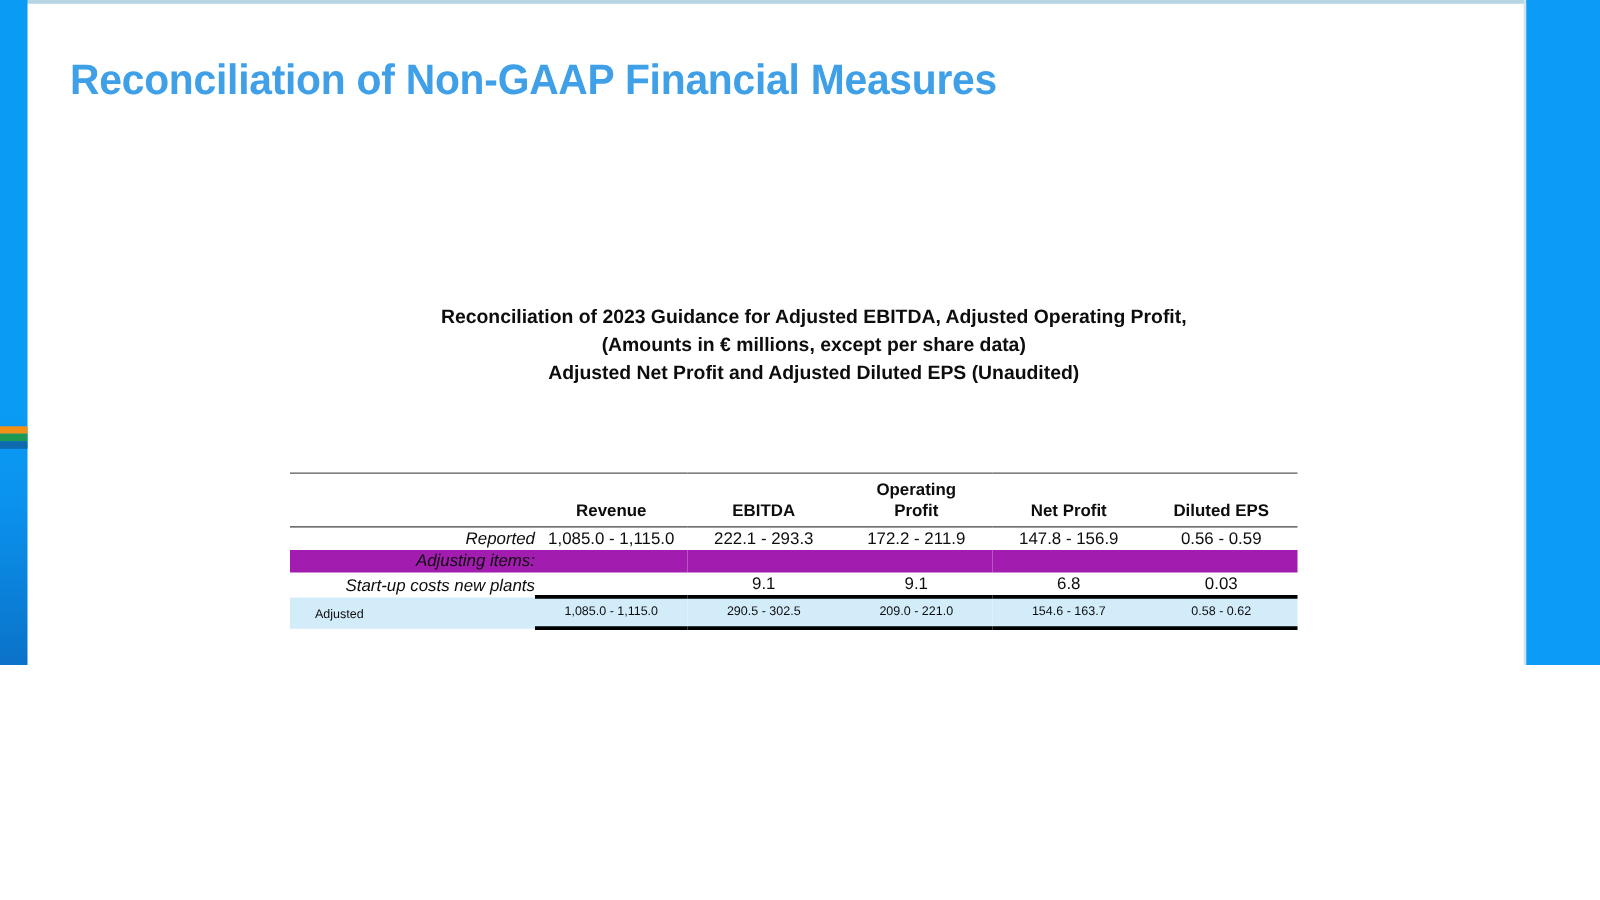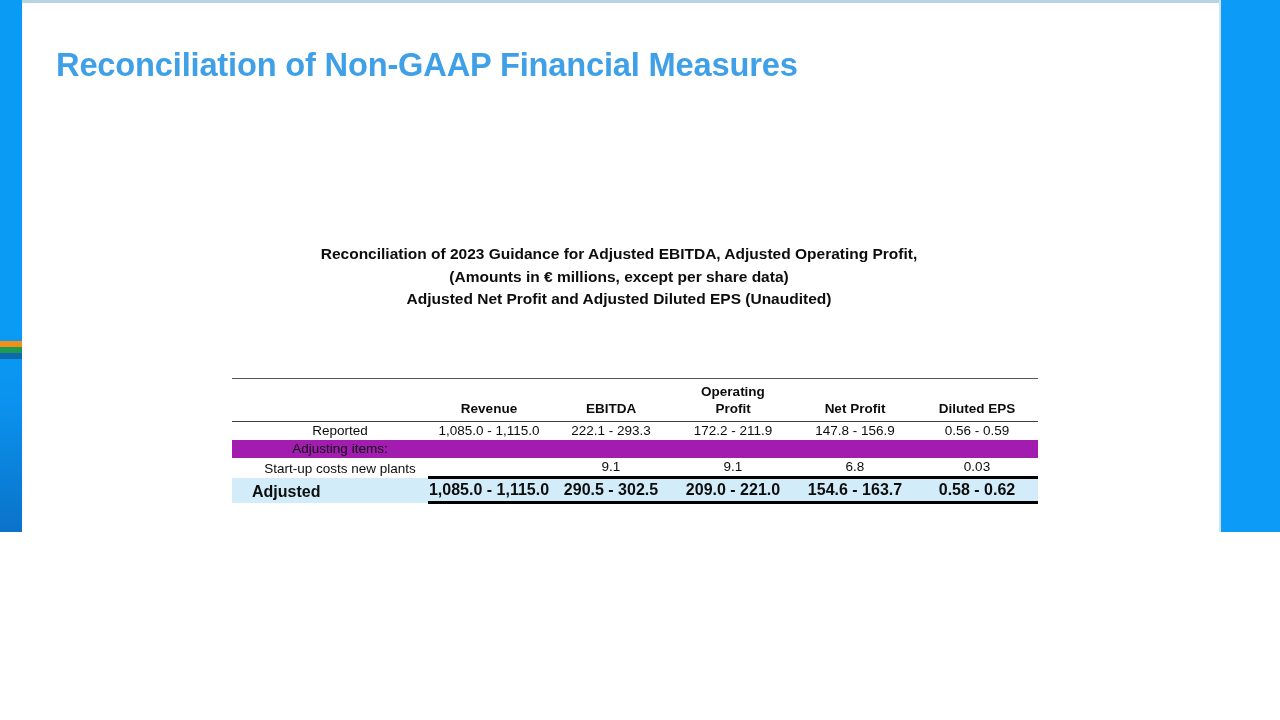--- a/index.html
+++ b/index.html
@@ -120,21 +120,21 @@
     color: #3fa0e8;
     letter-spacing: -0.2px;
     transform: scaleX(0.96);
     transform-origin: left center;
     white-space: nowrap;
   }
 
   
   #table-caption {
     position: absolute;
-    left: 216px;
+    left: 248px;
     top: 243px;
     width: 806px;
     text-align: center;
     color: #0d0d0d;
     font-size: 15.5px;
     font-weight: bold;
     line-height: 22.5px;
   }
   #table-caption div { white-space: nowrap; }
 
@@ -180,32 +180,33 @@
     height: 0;
     padding: 0;
   }
 
   tr.data td {
     height: 18px;
     line-height: 18px;
     text-align: center;
   }
   tr.data td.lbl {
-    text-align: center;
+    text-align: right;
     padding-left: 20px;
+    font-style: italic;
   }
   tr.band td { background: #a21caf; }
 
   tr.total td {
     height: 22px;
     line-height: 22px;
     text-align: center;
-    font-weight: bold;
+    font-weight: normal;
     background: #d3ecfa;
-    font-size: 16px;
+    font-size: 10px;
     margin-left: 28px;
   }
   tr.total td.lbl {
     text-align: left;
     padding-left: 20px;
   }
   tr.total td.num {
     border-top: 3.4px solid #000000;
     border-bottom: 3.4px solid #000000;
   }

